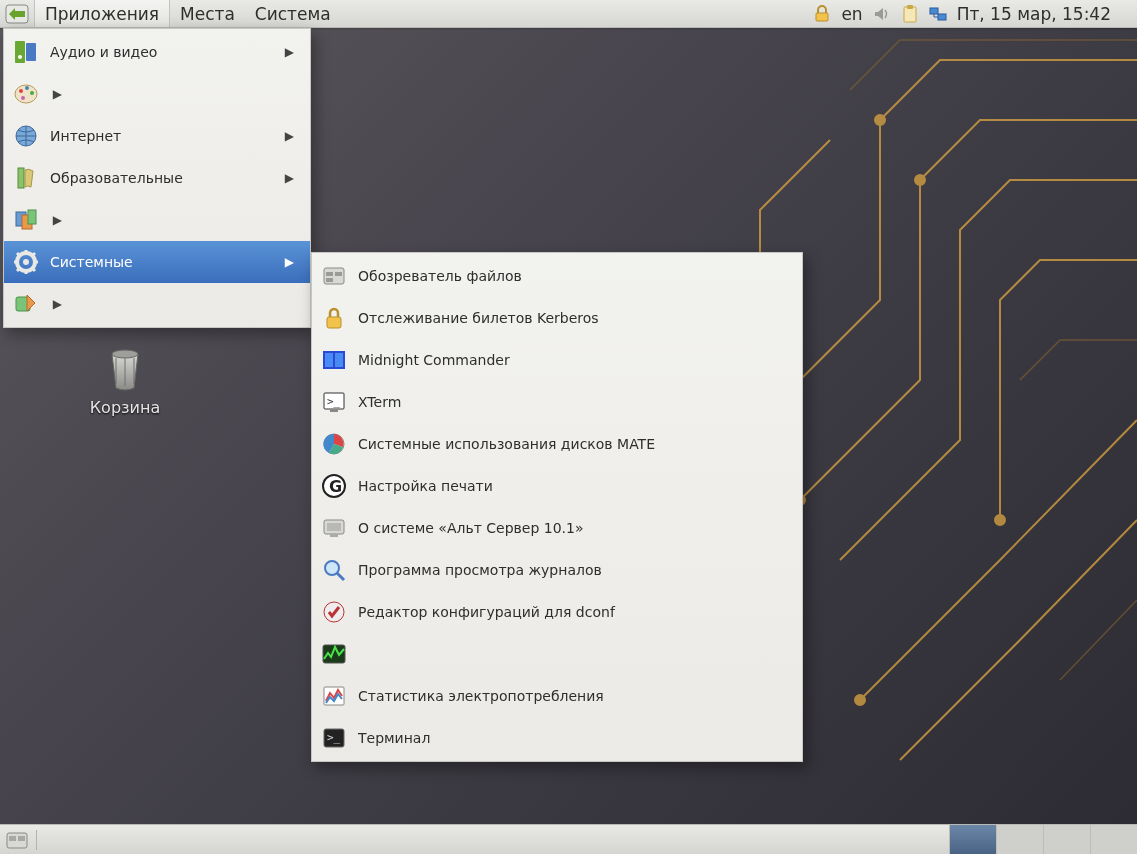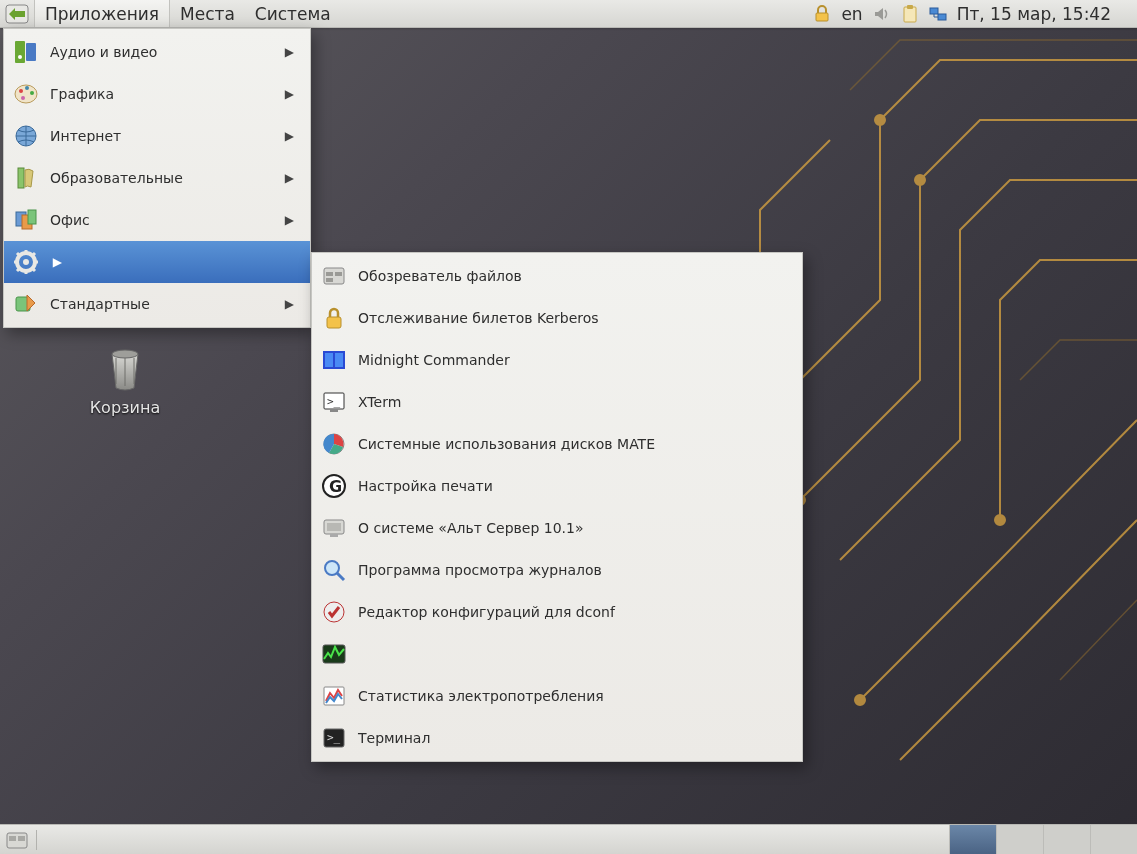--- a/index.html
+++ b/index.html
@@ -194,21 +194,20 @@
   <div class="menu-item">
     <span class="mi-icon">
         <svg width="26" height="26" viewBox="0 0 26 26">
           <ellipse cx="13" cy="13" rx="11" ry="9" fill="#f0e4c8" stroke="#b89a5a"></ellipse>
           <circle cx="8" cy="10" r="2" fill="#d44"></circle>
           <circle cx="14" cy="7" r="2" fill="#48a"></circle>
           <circle cx="19" cy="12" r="2" fill="#4a4"></circle>
           <circle cx="10" cy="17" r="2" fill="#c6a"></circle>
         </svg>
       </span>
-    <span class="mi-label">Графика</span>
     <span class="mi-arrow">▶</span>
   </div>
   <div class="menu-item">
     <span class="mi-icon">
         <svg width="26" height="26" viewBox="0 0 26 26">
           <circle cx="13" cy="13" r="10" fill="#7aa8d8" stroke="#3a6a9a"></circle>
           <path d="M3 13 H23 M13 3 V23 M5 7 Q13 11 21 7 M5 19 Q13 15 21 19" stroke="#3a6a9a" fill="none"></path>
         </svg>
       </span>
     <span class="mi-label">Интернет</span>
@@ -225,43 +224,42 @@
     <span class="mi-arrow">▶</span>
   </div>
   <div class="menu-item">
     <span class="mi-icon">
         <svg width="26" height="26" viewBox="0 0 26 26">
           <rect x="3" y="5" width="10" height="14" fill="#6a9ad4" stroke="#3a6a9a"></rect>
           <rect x="9" y="8" width="10" height="14" fill="#e89a4a" stroke="#b86a2a"></rect>
           <rect x="15" y="3" width="8" height="14" fill="#7ac47a" stroke="#4a944a"></rect>
         </svg>
       </span>
-    <span class="mi-label">Офис</span>
     <span class="mi-arrow">▶</span>
   </div>
   <div class="menu-item selected">
     <span class="mi-icon">
         <svg width="26" height="26" viewBox="0 0 26 26">
           <circle cx="13" cy="13" r="9" fill="none" stroke="#e8e8e4" stroke-width="4"></circle>
           <circle cx="13" cy="13" r="3" fill="#e8e8e4"></circle>
           <g stroke="#e8e8e4" stroke-width="3">
             <path d="M13 1 V5 M13 21 V25 M1 13 H5 M21 13 H25 M4 4 L7 7 M19 19 L22 22 M22 4 L19 7 M7 19 L4 22"></path>
           </g>
         </svg>
       </span>
+    <span class="mi-label">Системные</span>
     <span class="mi-arrow">▶</span>
   </div>
   <div class="menu-item">
     <span class="mi-icon">
         <svg width="26" height="26" viewBox="0 0 26 26">
           <rect x="3" y="6" width="14" height="14" fill="#7ac47a" stroke="#4a944a" rx="2"></rect>
           <path d="M14 4 L22 12 L14 20 Z" fill="#e89a4a" stroke="#b86a2a"></path>
         </svg>
       </span>
-    <span class="mi-label">Стандартные</span>
     <span class="mi-arrow">▶</span>
   </div>
 </div>
 
 <div class="menu menu2">
   <div class="menu-item">
     <span class="mi-icon">
         <svg width="26" height="26" viewBox="0 0 26 26">
           <rect x="3" y="5" width="20" height="16" rx="2" fill="#d8d8d4" stroke="#888"></rect>
           <rect x="5" y="9" width="7" height="4" fill="#9a9a96"></rect>

